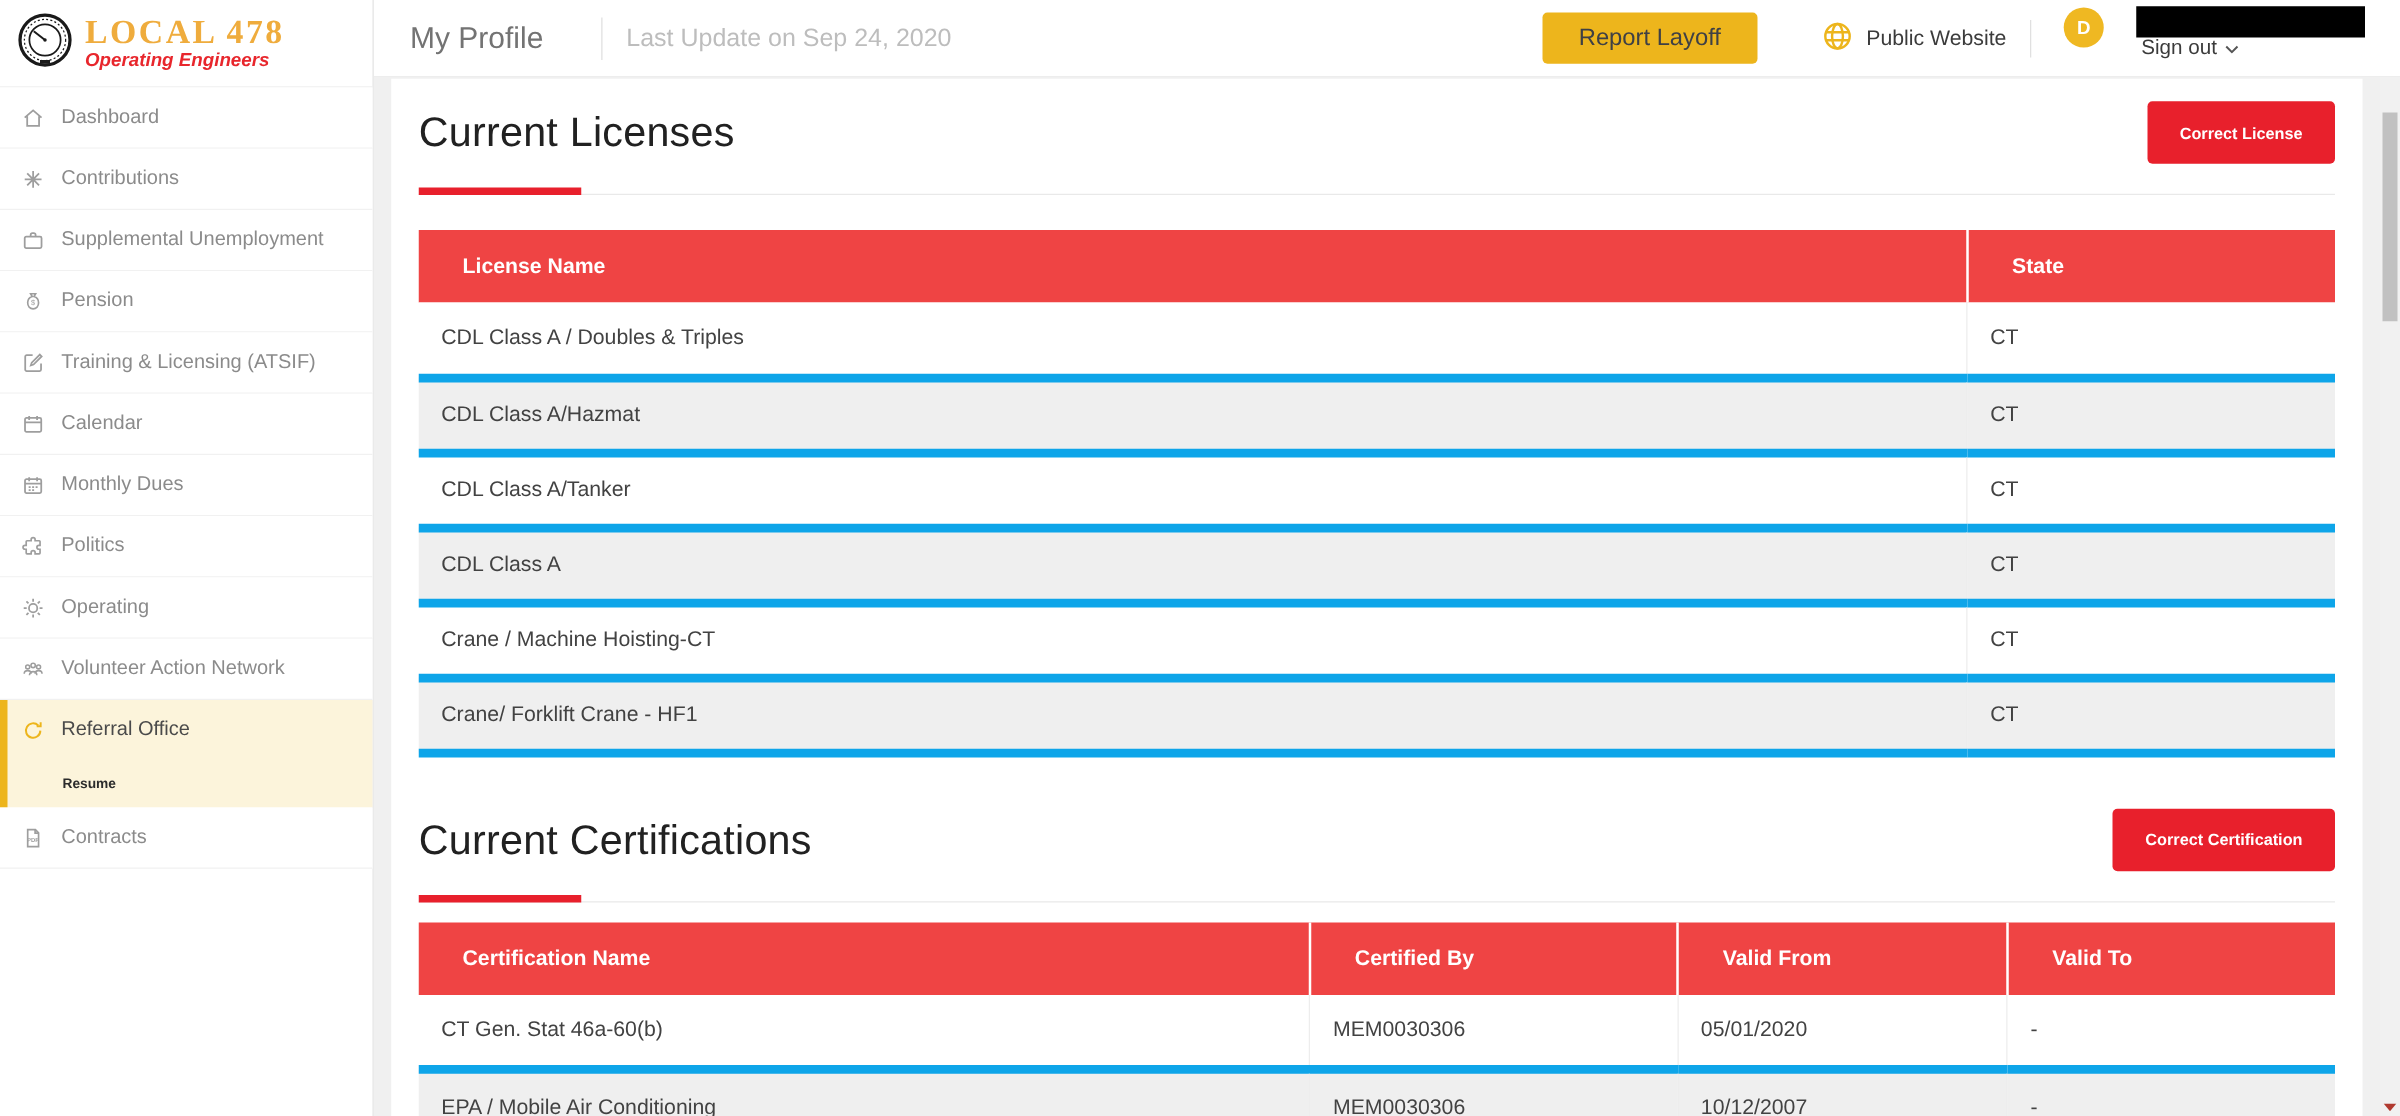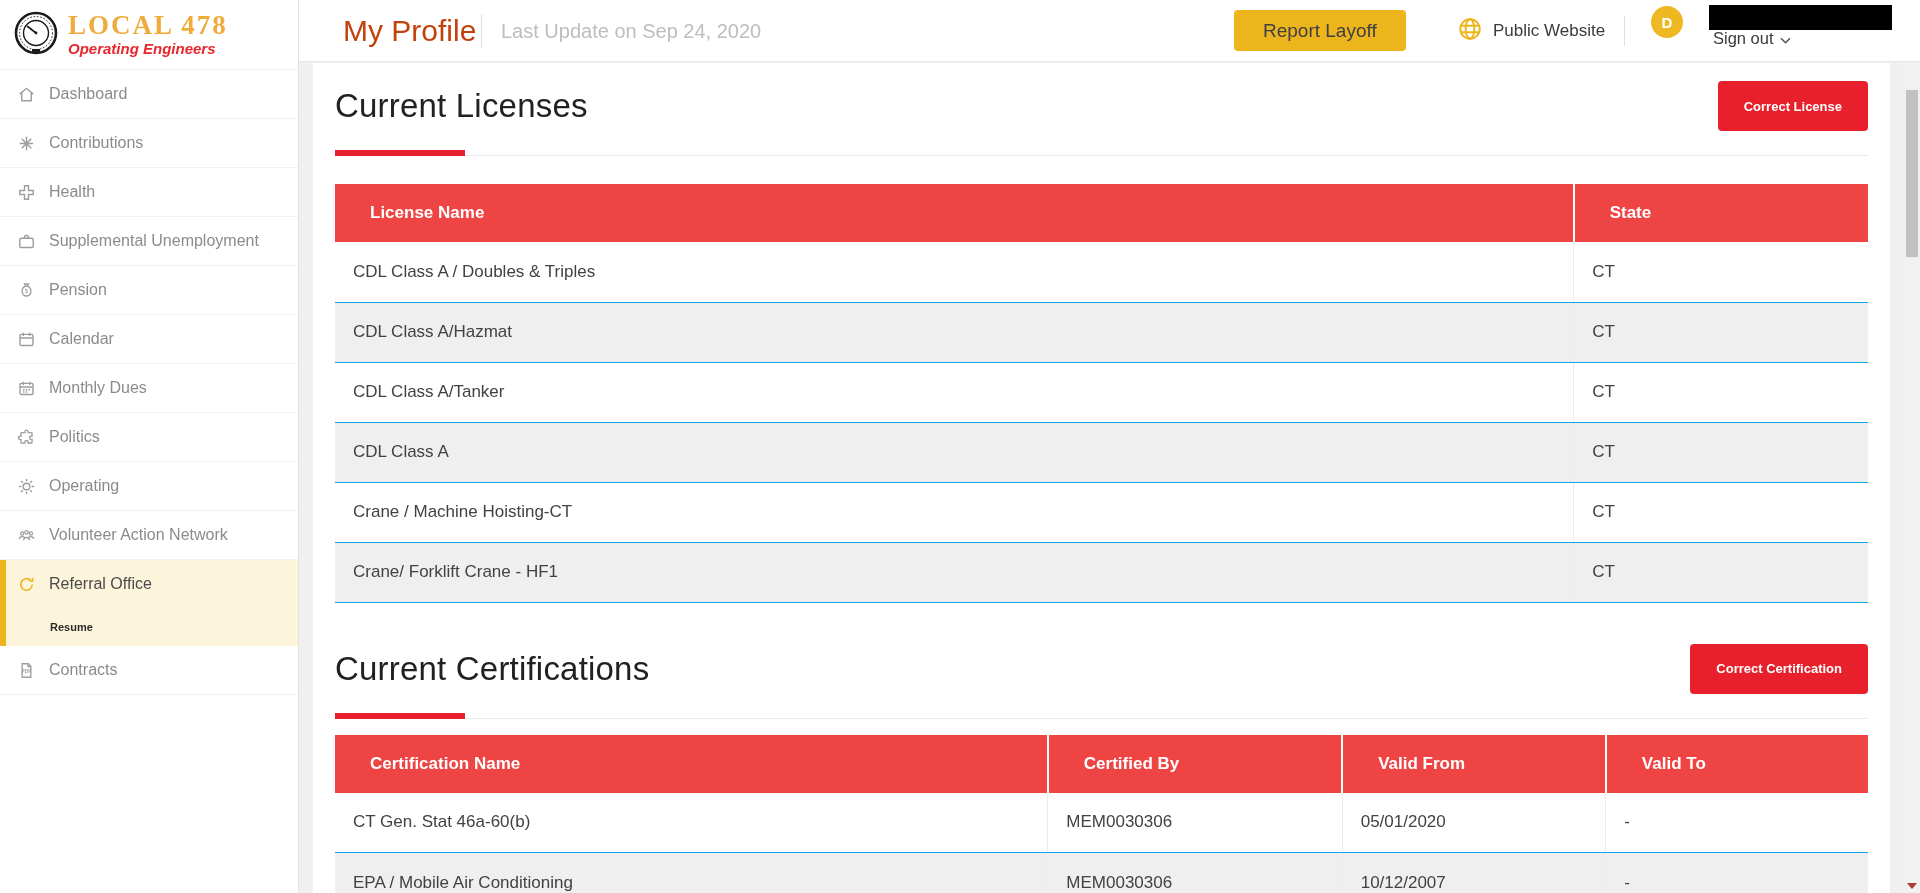--- a/index.html
+++ b/index.html
@@ -13,21 +13,21 @@
   .logo-sub { font-style:italic; font-weight:700; font-size:15px; color:#E8262C; margin-top:1px; }
   .nav-item { height:49px; display:flex; align-items:center; gap:13px; padding:0 16px; border-bottom:1px solid #F1F1F1; color:#8B8B8B; font-size:16px; cursor:pointer; background:#fff; }
   .nav-ic { width:20px; height:20px; display:flex; align-items:center; justify-content:center; flex:0 0 20px; }
   .nav-ic svg { display:block; }
   .active-group { background:#FCF4DB; border-left:6px solid #EDB51C; }
   .active-group .nav-item { background:transparent; border-bottom:none; padding-left:10px; height:48px; color:#4A4A4A; }
   .nav-sub { height:38px; display:flex; align-items:center; padding-left:44px; font-size:11px; font-weight:700; color:#2B2B2B; cursor:pointer; }
 
   
   .topbar { position:absolute; left:299px; top:0; width:1621px; height:62px; background:#fff; border-bottom:1px solid #E7E7E7; z-index:4; }
-  .page-title { position:absolute; left:44px; top:50%; transform:translateY(-50%); font-size:30px; color:#c2410c; }
+  .page-title { position:absolute; left:29px; top:50%; transform:translateY(-50%); font-size:24px; color:#737373; }
   .vdiv1 { position:absolute; left:182px; top:14px; height:34px; width:1px; background:#E0E0E0; }
   .page-sub { position:absolute; left:202px; top:50%; transform:translateY(-50%); font-size:20px; color:#BDBDBD; }
   .btn-gold { position:absolute; left:935px; top:10px; height:41px; padding:0 29px; background:#EDB51C; color:#3F4045; font-size:19px; font-weight:500; border:none; border-radius:4px; cursor:pointer; font-family:"Liberation Sans", sans-serif; }
   .pubsite { position:absolute; left:1158px; top:0; height:62px; display:flex; align-items:center; gap:10px; cursor:pointer; }
   .pubsite-label { font-size:17px; color:#3B3B3B; }
   .vdiv2 { position:absolute; left:1325px; top:16px; height:30px; width:1px; background:#E0E0E0; }
   .avatar { position:absolute; left:1352px; top:6px; width:32px; height:32px; border-radius:50%; background:#EFB822; color:#fff; font-size:15px; font-weight:700; display:flex; align-items:center; justify-content:center; cursor:pointer; }
   .name-box { position:absolute; left:1410px; top:5px; width:183px; height:25px; background:#000; }
   .signout { position:absolute; left:1414px; top:29px; display:flex; align-items:center; gap:6px; font-size:16.5px; color:#3B3B3B; cursor:pointer; }
 
@@ -40,21 +40,21 @@
   .h1 { font-size:33px; color:#212121; font-weight:400; letter-spacing:0.2px; }
   .btn-red { height:50px; padding:0 26px; background:#E8202C; color:#fff; font-size:13px; font-weight:700; border:none; border-radius:4px; cursor:pointer; font-family:"Liberation Sans", sans-serif; }
   .rule { position:relative; height:6px; margin-top:12px; }
   .rule .line { position:absolute; left:0; right:0; bottom:0; height:1px; background:#E9E9E9; }
   .rule .red { position:absolute; left:0; bottom:0; width:130px; height:6px; background:#E8202C; }
   table { width:100%; border-collapse:collapse; table-layout:fixed; }
   .tbl1 { margin-top:28px; }
   .tbl2 { margin-top:16px; }
   th { background:#ef4444; color:#fff; font-size:17px; font-weight:700; text-align:left; height:58px; padding:0 35px; border-right:2px solid #fff; }
   th:last-child { border-right:none; }
-  td { height:60px; padding:0 18px; font-size:17px; color:#424242; background:#fff; border-bottom:1px solid #0ea5e9; border-right:1px solid #EDEDED; }
+  td { height:60px; padding:0 18px; font-size:17px; color:#424242; background:#fff; border-bottom:7px solid #0ea5e9; border-right:1px solid #EDEDED; }
   td:last-child { border-right:none; }
   tbody tr:nth-child(even) td { background:#EFEFEF; }
 
   
   .scroll-track { position:absolute; right:0; top:62px; width:16px; height:831px; background:#F1F1F1; z-index:6; }
   .scroll-thumb { position:absolute; left:2px; top:28px; width:12px; height:167px; background:#C1C1C1; cursor:pointer; }
   .scroll-caret { position:absolute; left:3px; bottom:4px; width:0; height:0; border-left:5px solid transparent; border-right:5px solid transparent; border-top:6px solid #B03A30; }
 </style>
 </head>
 <body>
@@ -91,42 +91,43 @@
       <span class="nav-ic">
           <svg width="19" height="19" viewBox="0 0 24 24" fill="none" stroke="#9E9E9E" stroke-width="1.8">
             <path d="M12 3.5v17M3.5 12h17M6 6l12 12M18 6 6 18"></path>
           </svg>
         </span>
       <span class="nav-label">Contributions</span>
     </div>
     <div class="nav-item">
       <span class="nav-ic">
           <svg width="19" height="19" viewBox="0 0 24 24" fill="none" stroke="#9E9E9E" stroke-width="1.8">
-            <path d="M9.5 3.5h5v6h6v5h-6v6h-5v-6h-6v-5h6z"></path>
-          </svg>
-        </span>
-      <span class="nav-label">Health</span>
-    </div>
-    <div class="nav-item">
-      <span class="nav-ic">
-          <svg width="19" height="19" viewBox="0 0 24 24" fill="none" stroke="#9E9E9E" stroke-width="1.8">
             <rect x="3.5" y="8" width="17" height="11.5" rx="1.5"></rect>
             <path d="M9.5 8V6.3A1.8 1.8 0 0 1 11.3 4.5h1.4a1.8 1.8 0 0 1 1.8 1.8V8"></path>
           </svg>
         </span>
       <span class="nav-label">Supplemental Unemployment</span>
     </div>
     <div class="nav-item">
       <span class="nav-ic">
           <svg width="19" height="19" viewBox="0 0 24 24" fill="none" stroke="#9E9E9E" stroke-width="1.7">
             <path d="M9.5 3.8h5l-1.6 2.8c2.9.9 4.6 3.3 4.6 6.4 0 3.5-2.3 6-5.5 6s-5.5-2.5-5.5-6c0-3.1 1.7-5.5 4.6-6.4L9.5 3.8z"></path>
             <text x="12" y="15.6" font-size="7.5" fill="#9E9E9E" stroke="none" text-anchor="middle" font-family="Liberation Sans, sans-serif">$</text>
           </svg>
         </span>
       <span class="nav-label">Pension</span>
+    </div>
+    <div class="nav-item">
+      <span class="nav-ic">
+          <svg width="19" height="19" viewBox="0 0 24 24" fill="none" stroke="#9E9E9E" stroke-width="1.8">
+            <path d="M20 12.5v6A1.5 1.5 0 0 1 18.5 20h-13A1.5 1.5 0 0 1 4 18.5v-13A1.5 1.5 0 0 1 5.5 4h6"></path>
+            <path d="m18.8 3.4 1.8 1.8-8.2 8.2-2.7.9.9-2.7z"></path>
+          </svg>
+        </span>
+      <span class="nav-label">Training &amp; Licensing (ATSIF)</span>
     </div>
     <div class="nav-item">
       <span class="nav-ic">
           <svg width="19" height="19" viewBox="0 0 24 24" fill="none" stroke="#9E9E9E" stroke-width="1.8">
             <rect x="3.8" y="5.5" width="16.4" height="14" rx="1.5"></rect>
             <path d="M8 3.5v4M16 3.5v4M3.8 10h16.4"></path>
           </svg>
         </span>
       <span class="nav-label">Calendar</span>
     </div>

